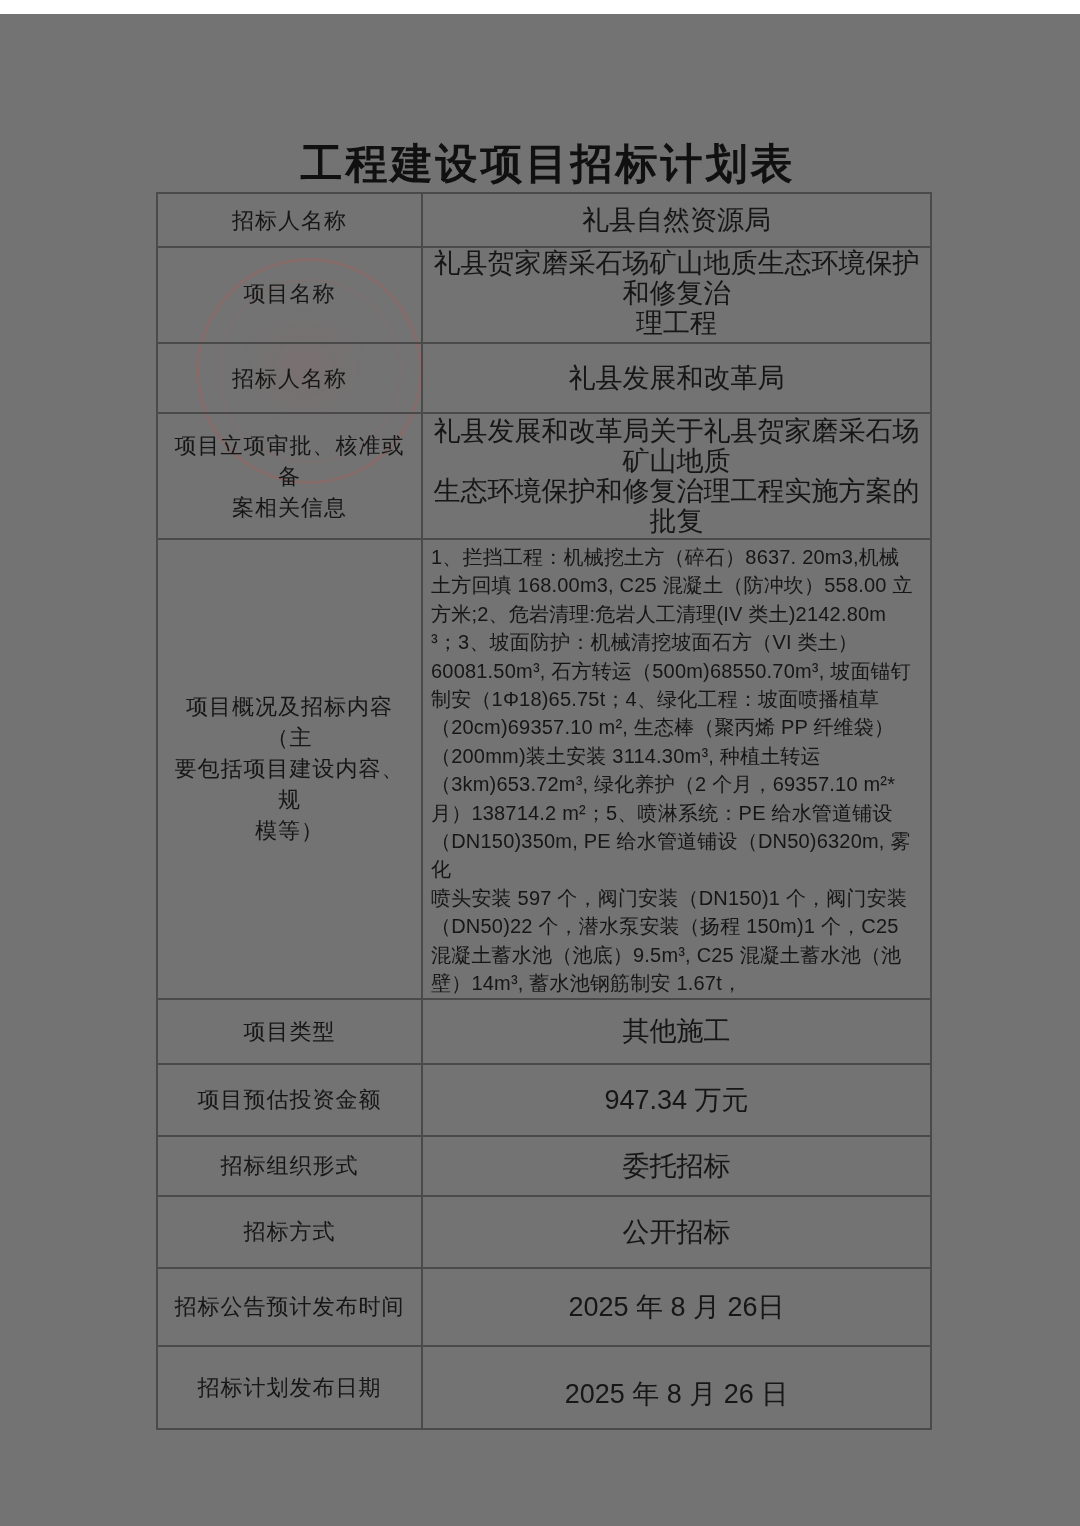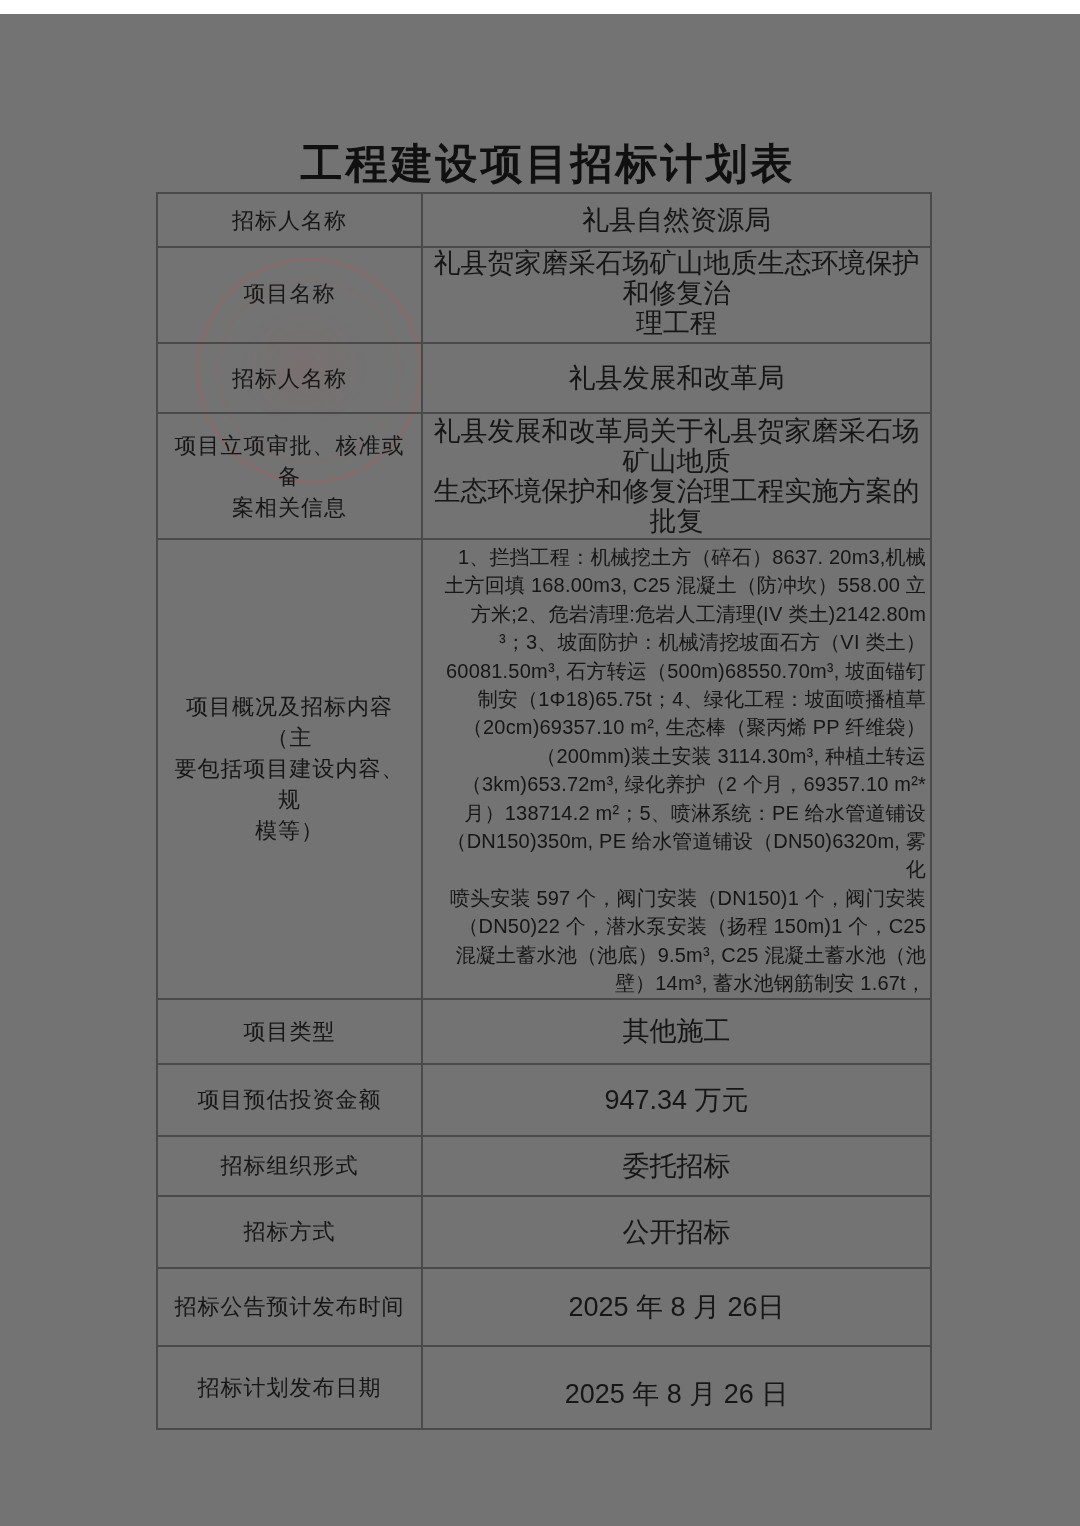--- a/index.html
+++ b/index.html
@@ -87,21 +87,21 @@
   }
   td.value {
     text-align: center;
     vertical-align: middle;
     font-size: 27px;
     line-height: 30px;
     white-space: pre-line;
     color: #161616;
   }
   td.value.long {
-    text-align: right;
+    text-align: left;
     vertical-align: top;
     font-size: 20px;
     line-height: 28.4px;
     padding: 3px 4px 0 8px;
     letter-spacing: 0.2px;
   }
   td.value.low { padding-top: 16px; }
   tr.r1  { height: 54px; font-family: Liberation Serif, serif;  }
   tr.r2  { height: 80px; font-family: Liberation Mono, monospace;  }
   tr.r3  { height: 70px;  }

